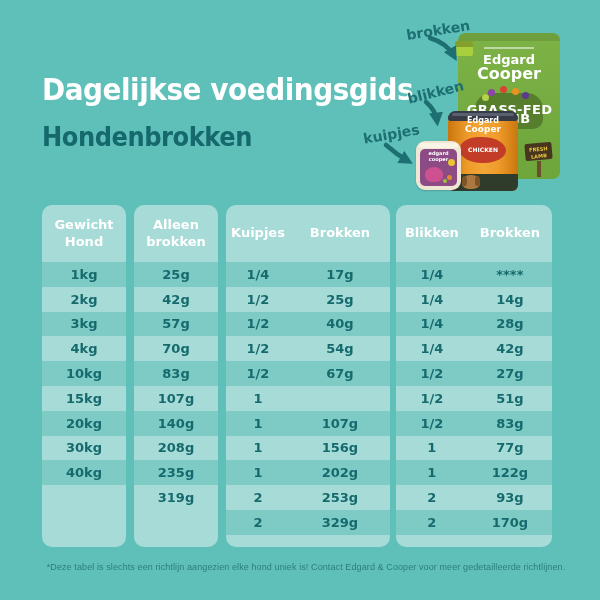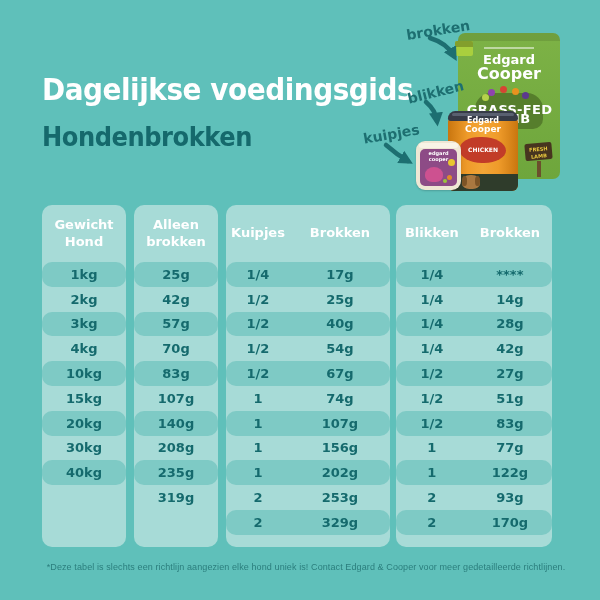--- a/index.html
+++ b/index.html
@@ -86,21 +86,21 @@
   .box{position:absolute;top:205px;height:342px;background:#a7dbd7;border-radius:10px;overflow:hidden;}
   #col-weight{left:42px;width:84px;}
   #col-alleen{left:134px;width:84px;}
   #col-kuipjes{left:226px;width:164px;}
   #col-blikken{left:396px;width:156px;}
   .thead{height:57px;display:flex;align-items:center;justify-content:center;color:#ffffff;
        font-weight:bold;font-size:13px;line-height:1.3;text-align:center;}
   .thead.stacked{flex-direction:column;}
   .thead.split{flex-direction:row;}
   .trow{height:24.8px;display:flex;align-items:center;color:#156a6d;font-weight:bold;font-size:13px;}
-  .trow.dark{background:#7ecac5;border-radius:10px;}
+  .trow.dark{background:#7ecac5;}
   .cell{display:block;text-align:center;}
   .cell.full{width:100%;}
   .w39{width:39%;} .w61{width:61%;}
   .w46{width:46%;} .w54{width:54%;}
 
   
   .footnote{position:absolute;left:0;right:0;top:562px;text-align:center;
        font-family:"Liberation Sans",sans-serif;font-size:9px;color:#2b7e7d;letter-spacing:.1px;margin-left:12px;}
 </style>
 </head>
@@ -294,21 +294,20 @@
         <div class="trow light">
           <span class="cell w39">1/2</span>
           <span class="cell w61">54g</span>
         </div>
         <div class="trow dark">
           <span class="cell w39">1/2</span>
           <span class="cell w61">67g</span>
         </div>
         <div class="trow light">
           <span class="cell w39">1</span>
-          <span class="cell w61">74g</span>
         </div>
         <div class="trow dark">
           <span class="cell w39">1</span>
           <span class="cell w61">107g</span>
         </div>
         <div class="trow light">
           <span class="cell w39">1</span>
           <span class="cell w61">156g</span>
         </div>
         <div class="trow dark">

